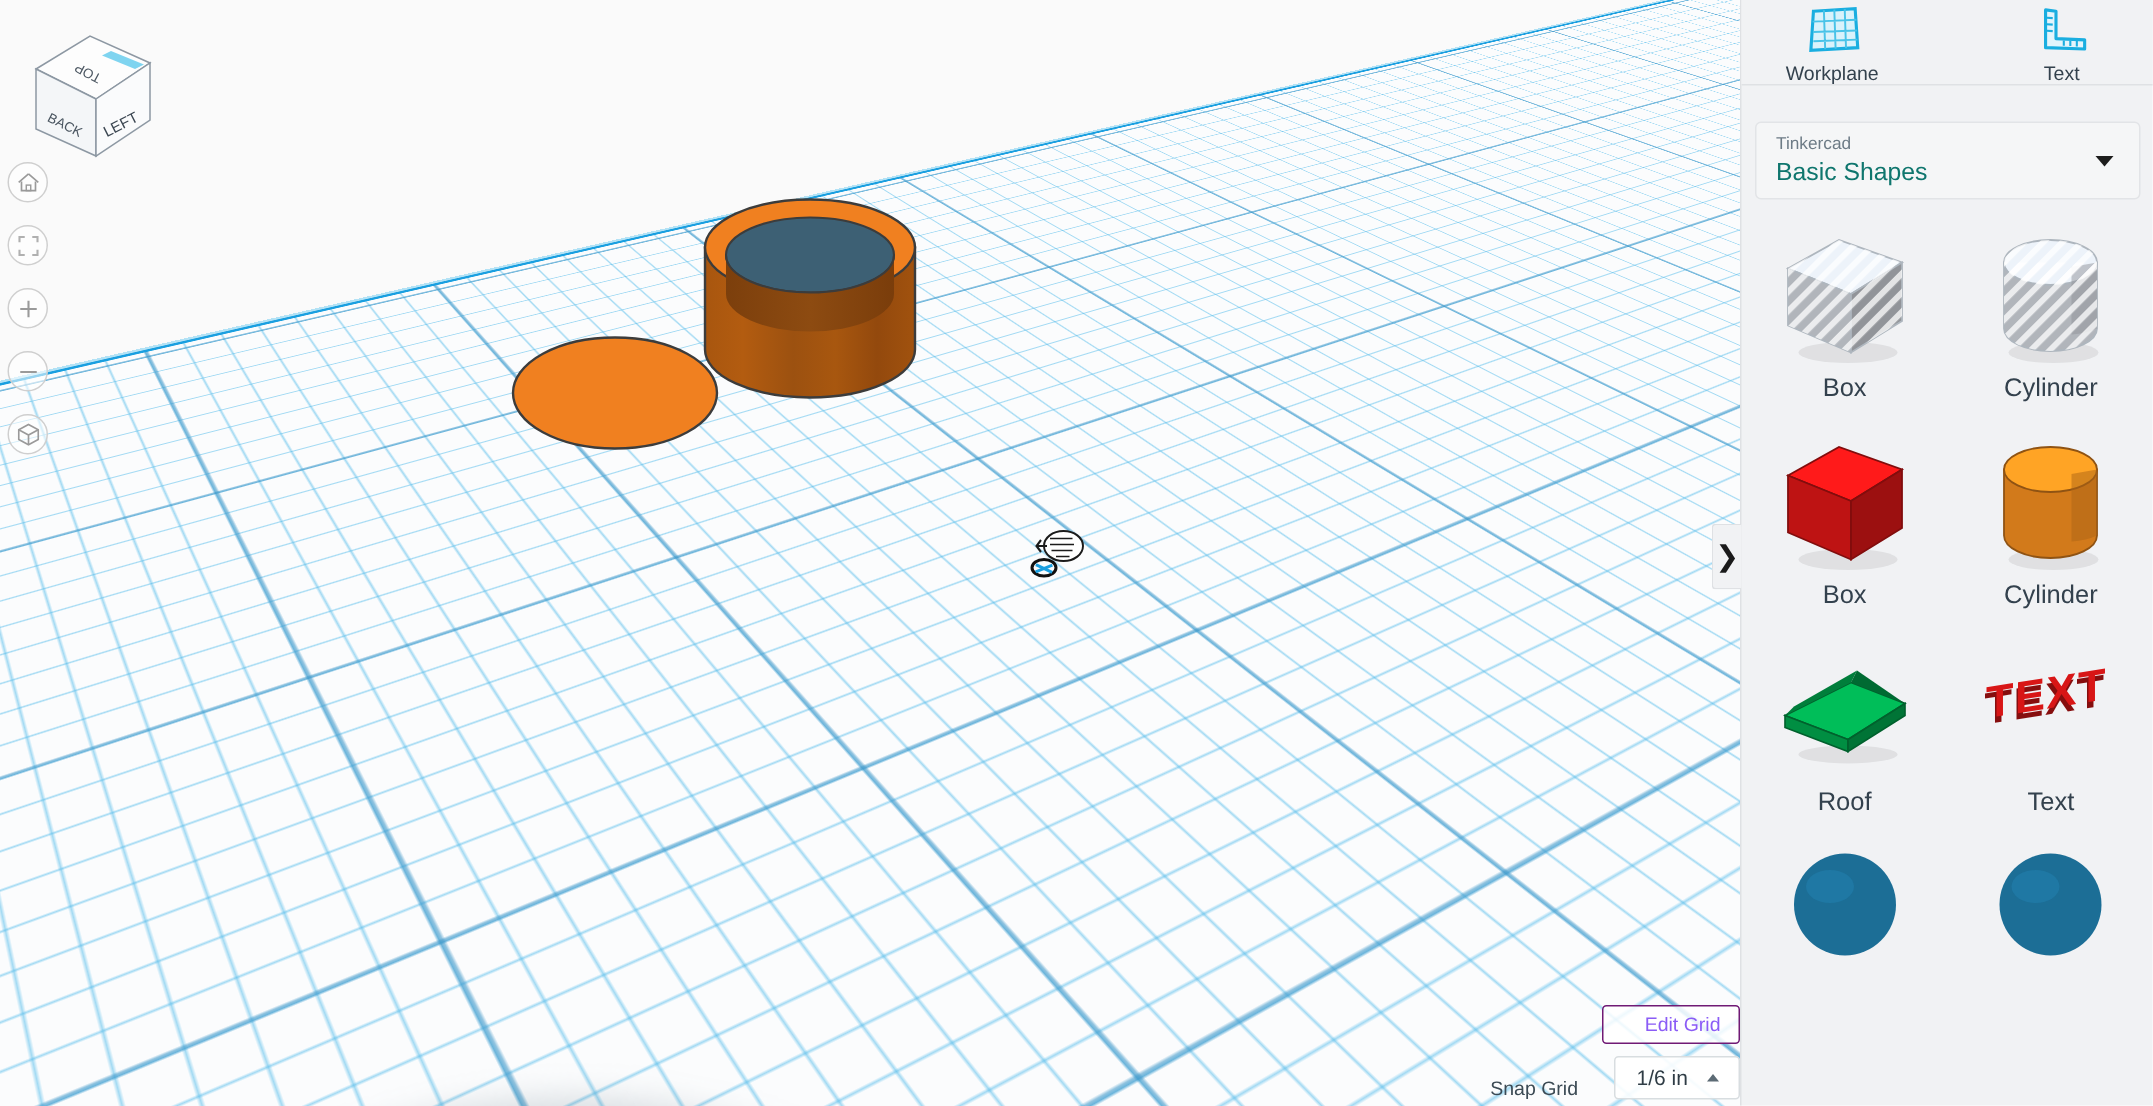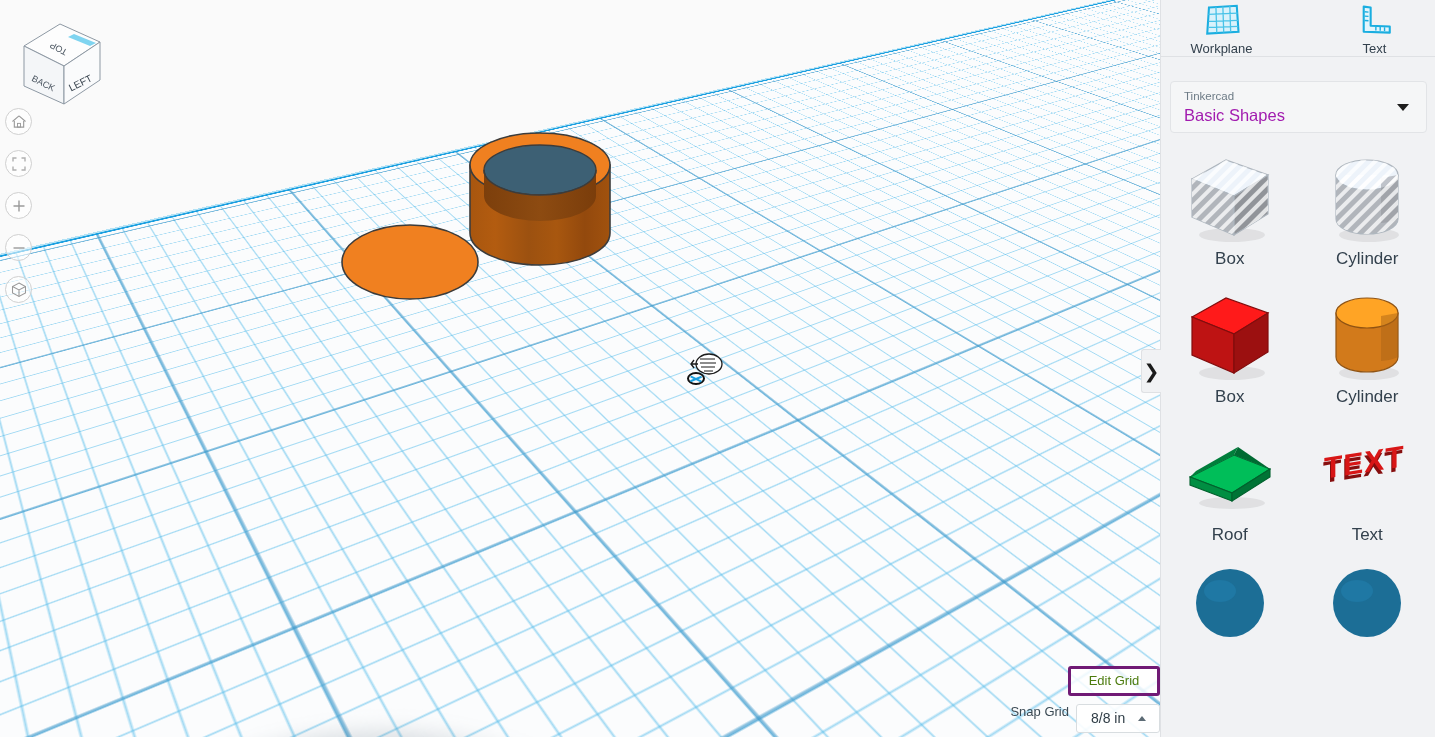--- a/index.html
+++ b/index.html
@@ -84,26 +84,26 @@
   #origin-marker::before { left:1px; top:3.5px; width:12px; height:2px; transform:rotate(-22deg); }
   #origin-marker::after  { left:1px; top:3.5px; width:12px; height:2px; transform:rotate(26deg); }
   #hand-cursor { position:absolute; left:690px; top:352px; width:34px; height:26px; }
 
   
   #grid-controls {
     position:absolute; right:0px; bottom:4px;
     display:flex; flex-direction:column; align-items:flex-end; gap:8px;
   }
   #edit-grid-btn {
-    background:rgba(255,255,255,.82); border:3px solid #701a75;
+    background:rgba(255,255,255,.82); border:1px solid #701a75;
     border-radius:3px; padding:4px 12px 5px;
-    font-size:13px; color:#4d7c0f; cursor:pointer;
-    min-width:92px; text-align:center;
-  }
-  #snap-grid-row { display:flex; align-items:flex-start; gap:7px; }
+    font-size:13px; color:#8b5cf6; cursor:pointer;
+    min-width:92px; text-align:right;
+  }
+  #snap-grid-row { display:flex; align-items:flex-end; gap:24px; }
   #snap-grid-label { font-size:13px; color:#3b4a54; }
   #snap-grid-select {
     background:rgba(255,255,255,.9); border:1px solid #d8dde0;
     border-radius:3px; padding:5px 8px 6px 14px;
     font-size:14px; color:#2f3c45; cursor:pointer;
     display:flex; align-items:center; gap:13px; min-width:84px;
   }
   .caret-up {
     width:0;height:0;border-left:4.5px solid transparent;border-right:4.5px solid transparent;
     border-bottom:5px solid #5c6b75;
@@ -124,21 +124,21 @@
     justify-content:center; gap:4px; cursor:pointer; padding-top:4px;
   }
   .tool-label { font-size:13px; color:#33414d; }
 
   #collection-select {
     position:absolute; left:9px; top:81px; width:257px; height:52px;
     background:#f5f6f7; border:1px solid #e2e4e7; border-radius:4px;
     cursor:pointer;
   }
   #collection-vendor { position:absolute; left:13px; top:8px; font-size:11.5px; color:#6d7b86; }
-  #collection-name   { position:absolute; left:13px; top:24px; font-size:16.5px; color:#a21caf; }
+  #collection-name   { position:absolute; left:13px; top:24px; font-size:16.5px; color:#0f766e; }
   #collection-caret {
     position:absolute; right:17px; top:22px;
     width:0;height:0;border-left:6px solid transparent;border-right:6px solid transparent;
     border-top:7px solid #1d1d1d;
   }
 
   #shape-grid {
     position:absolute; left:0; top:145px; width:275px; height:592px;
     display:grid; grid-template-columns:1fr 1fr;
     grid-auto-rows:138px; overflow:hidden;
@@ -262,21 +262,21 @@
     <ellipse cx="19" cy="12" rx="13" ry="10" fill="#ffffff" stroke="#1b1b1b" stroke-width="1.3"></ellipse>
     <path d="M10 7 L25 7 M10 11 L26 11 M11 15 L25 15 M14 19 L23 19" stroke="#1b1b1b" stroke-width="1.1"></path>
     <path d="M8 12 L1 12 M4 8 L1 12 L4 16" stroke="#1b1b1b" stroke-width="1.4" fill="none"></path>
   </svg>
 
   <div id="grid-controls">
     <button id="edit-grid-btn">Edit Grid</button>
     <div id="snap-grid-row">
       <span id="snap-grid-label">Snap Grid</span>
       <div id="snap-grid-select">
-        <span>8/8 in</span>
+        <span>1/6 in</span>
         <span class="caret-up"></span>
       </div>
     </div>
   </div>
 </div>
 
 <div id="right-panel">
 
   <div id="panel-collapse-tab">❯</div>
 

